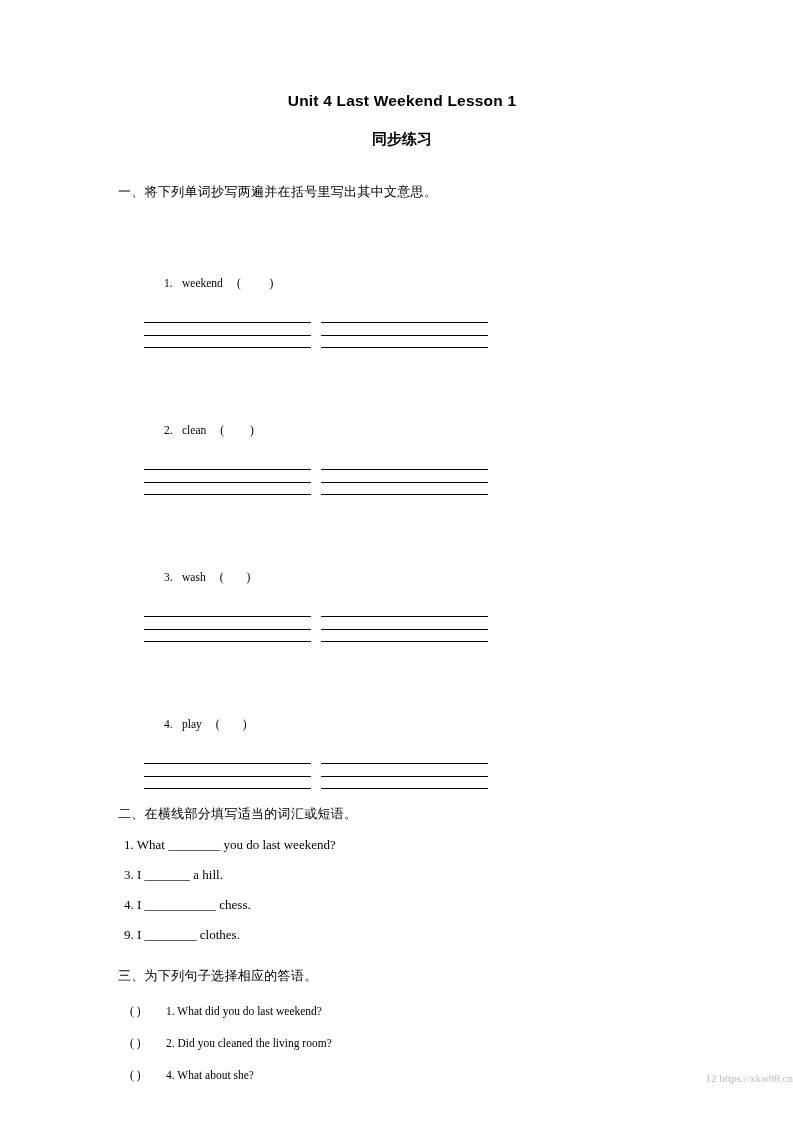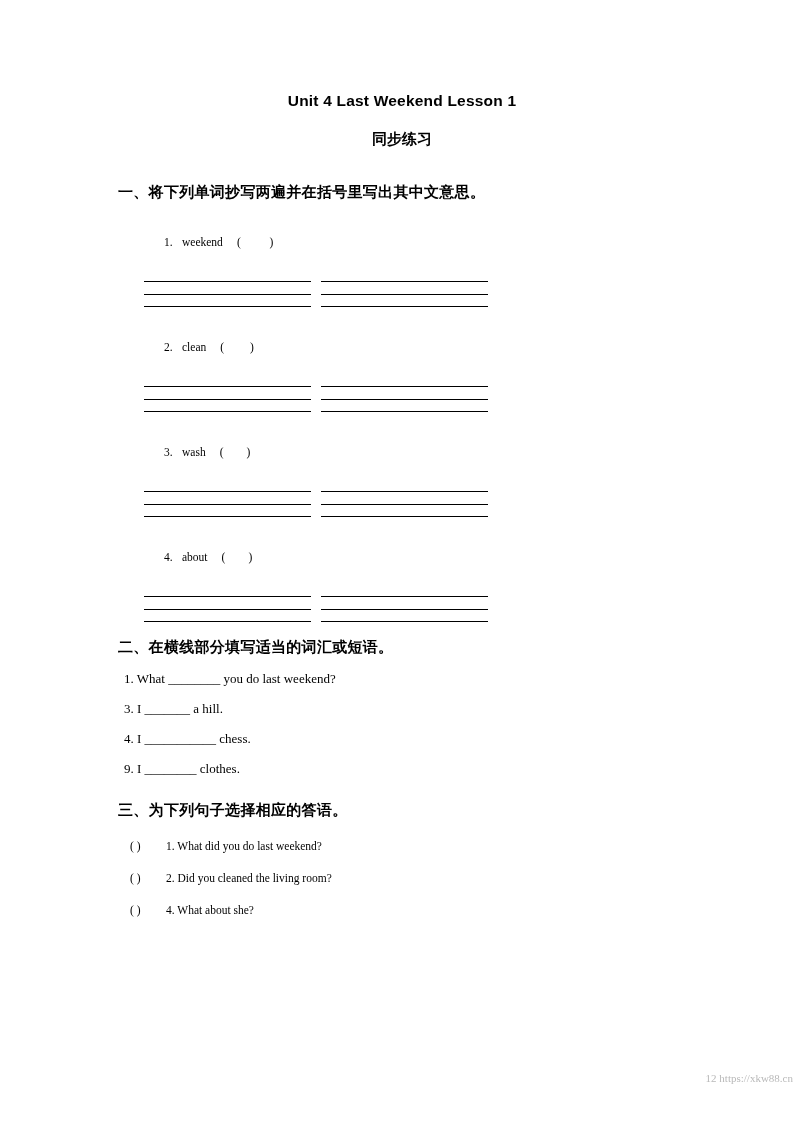--- a/index.html
+++ b/index.html
@@ -41,41 +41,42 @@
     font-family: "Liberation Sans", sans-serif;
     font-weight: bold;
     font-size: 15px;
     text-align: center;
     margin: 20px 0 0 0;
     padding-left: 10px;
   }
 
   .section-head {
     font-family: "Liberation Sans", sans-serif;
-    font-weight: bold;
-    font-size: 15px;
+    font-weight: normal;
+    font-size: 13px;
     margin: 34px 0 0 0;
     letter-spacing: 0.3px;
   }
 
   
   .word-block {
     margin-top: 22px;
   }
   .word-line {
     font-size: 11.5px;
     margin-left: 23px;
     white-space: pre;
   }
   .word-num {
     display: inline-block;
     width: 18px;
   }
   .word-text {
     display: inline-block;
+    margin-top: 42px;
   }
   .paren {
     display: inline-block;
     margin-left: 14px;
     letter-spacing: 0px;
   }
   .rule-grid {
     margin-top: 9px;
     margin-left: 26px;
     display: flex;
@@ -179,21 +180,21 @@
         <div class="rule-col">
           <div class="rule"></div>
           <div class="rule"></div>
           <div class="rule tight"></div>
         </div>
       </div>
     </div>
 
     <div class="word-block">
       <div class="word-line">
-        <span class="word-num">4.</span><span class="word-text">about</span><span class="paren">(        )</span>
+        <span class="word-num">4.</span><span class="word-text">play</span><span class="paren">(        )</span>
       </div>
       <div class="rule-grid">
         <div class="rule-col">
           <div class="rule"></div>
           <div class="rule"></div>
           <div class="rule tight"></div>
         </div>
         <div class="rule-col">
           <div class="rule"></div>
           <div class="rule"></div>

